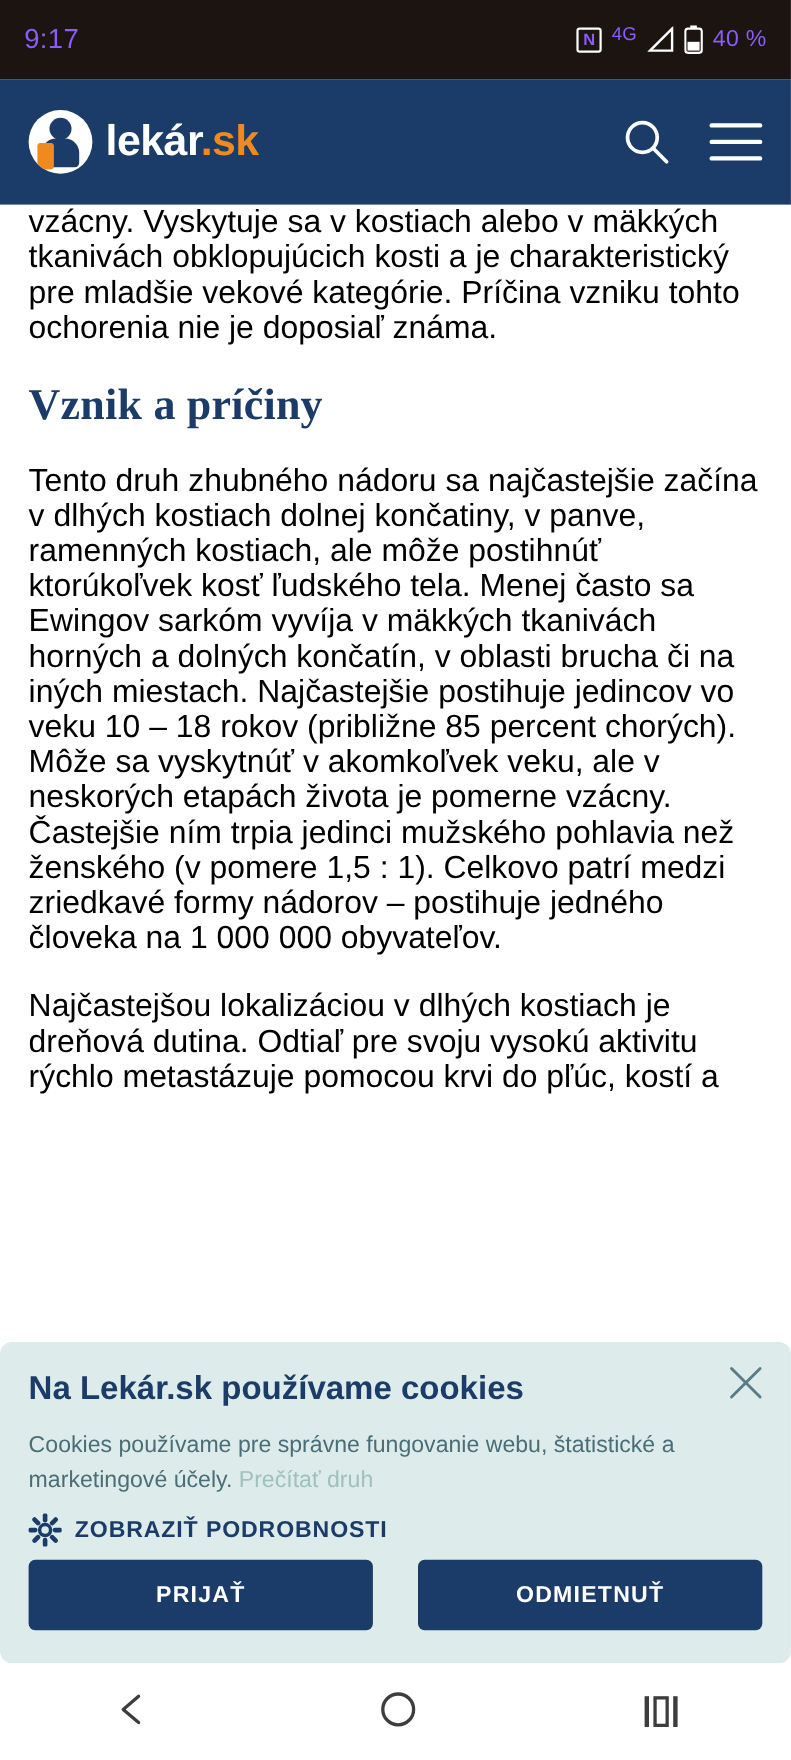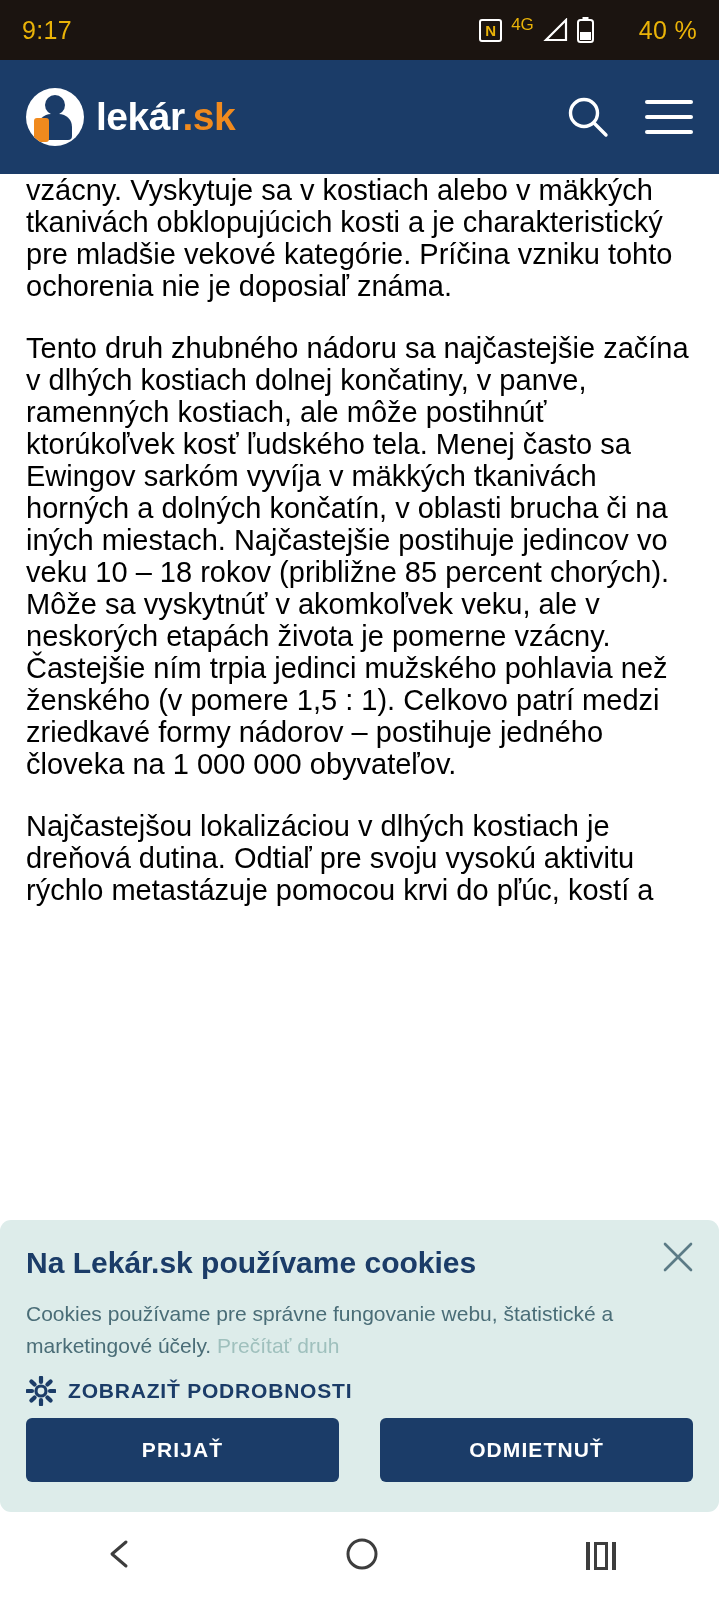--- a/index.html
+++ b/index.html
@@ -14,23 +14,23 @@
     position: relative;
     width: 719px;
     height: 1600px;
     background: #ffffff;
     display: flex;
     flex-direction: column;
   }
 
   
   .statusbar {
-    height: 60px;
+    height: 72px;
     background: #1b1410;
-    color: #eab308;
+    color: #8b5cf6;
     display: flex;
     align-items: center;
     justify-content: space-between;
     padding: 0 22px;
     flex: 0 0 auto;
   }
   .status-time {
     font-size: 25px;
     letter-spacing: 0.3px;
   }
@@ -51,21 +51,21 @@
   }
   .net-label {
     font-size: 17px;
     position: relative;
     top: -5px;
   }
   .signal-icon { width: 25px; height: 24px; position: relative; }
   .signal-icon svg { display: block; }
   .battery-icon { width: 17px; height: 26px; position: relative; }
   .battery-icon svg { display: block; }
-  .battery-text { font-size: 25px; letter-spacing: 0.3px; margin-left: 36px; }
+  .battery-text { font-size: 21px; letter-spacing: 0.3px; }
 
   
   .appbar {
     height: 114px;
     background: #1b3c68;
     display: flex;
     align-items: center;
     padding: 0 26px;
     flex: 0 0 auto;
   }
@@ -277,20 +277,21 @@
       <div class="hamburger">
         <span></span>
           <span></span>
           <span></span>
       </div>
     </div>
   </div>
 
   <div class="content">
     <p>vzácny. Vyskytuje sa v kostiach alebo v mäkkých tkanivách obklopujúcich kosti a je charakteristický pre mladšie vekové kategórie. Príčina vzniku tohto ochorenia nie je doposiaľ známa.</p>
+    <h2>Vznik a príčiny</h2>
     <p>Tento druh zhubného nádoru sa najčastejšie začína v dlhých kostiach dolnej končatiny, v panve, ramenných kostiach, ale môže postihnúť ktorúkoľvek kosť ľudského tela. Menej často sa Ewingov sarkóm vyvíja v mäkkých tkanivách horných a dolných končatín, v oblasti brucha či na iných miestach. Najčastejšie postihuje jedincov vo veku 10 – 18 rokov (približne 85 percent chorých). Môže sa vyskytnúť v akomkoľvek veku, ale v neskorých etapách života je pomerne vzácny. Častejšie ním trpia jedinci mužského pohlavia než ženského (v pomere 1,5 : 1). Celkovo patrí medzi zriedkavé formy nádorov – postihuje jedného človeka na 1 000 000 obyvateľov.</p>
     <p>Najčastejšou lokalizáciou v dlhých kostiach je dreňová dutina. Odtiaľ pre svoju vysokú aktivitu rýchlo metastázuje pomocou krvi do pľúc, kostí a</p>
 
     <div class="cookie">
       <div class="cookie-close">
         <svg width="34" height="34" viewBox="0 0 34 34">
           <line x1="4" y1="4" x2="30" y2="30" stroke="#5b7b86" stroke-width="2.6" stroke-linecap="round"></line>
           <line x1="30" y1="4" x2="4" y2="30" stroke="#5b7b86" stroke-width="2.6" stroke-linecap="round"></line>
         </svg>
       </div>

